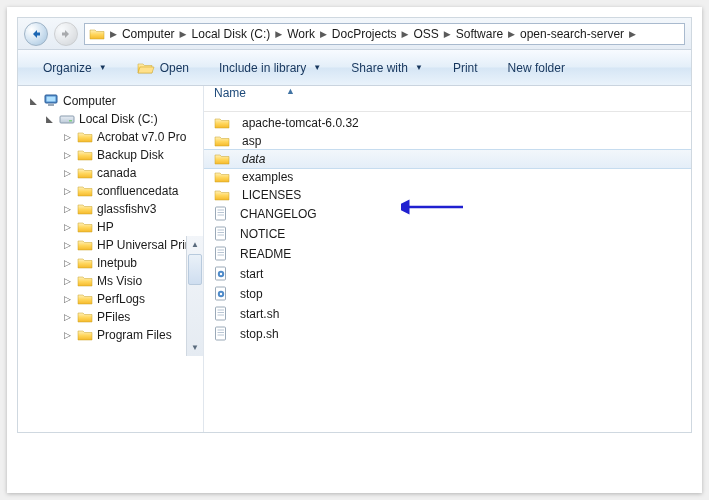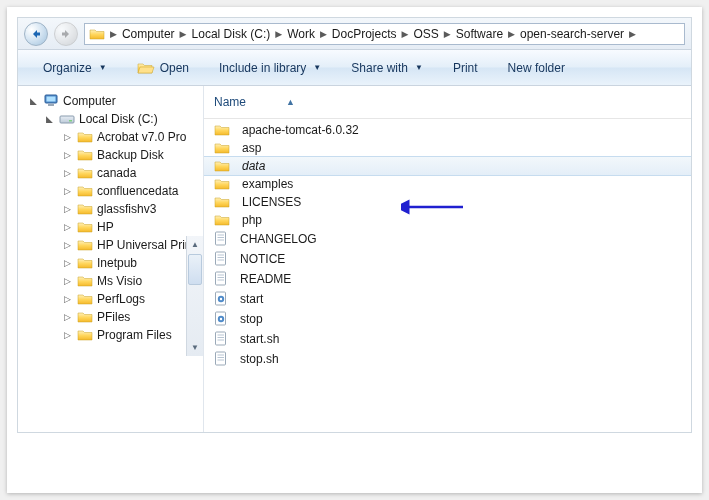--- a/index.html
+++ b/index.html
@@ -18,21 +18,21 @@
   .toolbar { height: 36px; background: linear-gradient(#f8fbff,#e4eff9 48%,#d6e6f5 52%,#eaf3fb); border-bottom: 1px solid #cad4df; display: flex; align-items: center; padding: 0 20px; gap: 20px; }
   .tbtn { display: flex; align-items: center; gap: 5px; color: #16365d; cursor: default; padding: 3px 5px; }
   .tbtn .dd { font-size: 8px; margin-left: 2px; color: #16365d; }
   .body { display: flex; height: calc(100% - 62px); }
   .tree { width: 186px; border-right: 1px solid #e0e6ed; overflow: hidden; padding-top: 6px; position: relative; }
   .tree-item { display: flex; align-items: center; gap: 4px; padding: 2px 0 2px 10px; color: #1a1a1a; white-space: nowrap; }
   .tree-item.d1 { padding-left: 26px; }
   .tree-item.d2 { padding-left: 44px; }
   .exp { width: 11px; height: 11px; display: flex; align-items: center; justify-content: center; font-size: 9px; color: #5f5f5f; }
   .content { flex: 1; overflow: hidden; position: relative; }
-  .colhead { height: 33px; border-bottom: 1px solid #e6e6e6; display: flex; align-items: center; padding-left: 10px; color: #1e4a7a; }
+  .colhead { height: 26px; border-bottom: 1px solid #e6e6e6; display: flex; align-items: flex-start; padding-left: 10px; color: #1e4a7a; }
   .colhead .sort { margin-left: 40px; font-size: 9px; color: #4173a3; }
   .list { padding-top: 2px; }
   .row { display: flex; align-items: center; gap: 12px; padding: 2px 0 2px 10px; color: #1a1a1a; }
   .row.sel { background: linear-gradient(#f2f7fb,#e4eef8); border: 1px solid #c6dcef; border-left: none; border-right: none; margin-top: -1px; margin-bottom: -1px; font-style: italic; }
   .arrow-annot { position: absolute; left: 394px; top: 190px; pointer-events: none; }
   
   .folder-icon { width: 16px; height: 14px; }
   .folder-icon path { fill: url(#fg); stroke: #c9a227; stroke-width: .5; }
   .file-icon { width: 14px; height: 16px; }
   .file-icon rect { fill: #fff; stroke: #9aa9b8; }
@@ -271,26 +271,20 @@
               </svg>
               <span>examples</span>
             </div>
             <div class="row">
               <svg class="folder-icon" viewBox="0 0 16 14">
                 <path d="M1 3h5l1.5 1.5H15V12H1Z"></path>
               </svg>
               <span>LICENSES</span>
             </div>
             <div class="row">
-              <svg class="folder-icon" viewBox="0 0 16 14">
-                <path d="M1 3h5l1.5 1.5H15V12H1Z"></path>
-              </svg>
-              <span>php</span>
-            </div>
-            <div class="row">
               <svg class="file-icon" viewBox="0 0 14 16">
                 <rect x="1.5" y="1" width="10" height="13" rx="1"></rect>
                 <line x1="3.5" y1="4" x2="10" y2="4" stroke="#b8c5d3"></line>
                 <line x1="3.5" y1="6.5" x2="10" y2="6.5" stroke="#b8c5d3"></line>
                 <line x1="3.5" y1="9" x2="10" y2="9" stroke="#b8c5d3"></line>
               </svg>
               <span>CHANGELOG</span>
             </div>
             <div class="row">
               <svg class="file-icon" viewBox="0 0 14 16">

